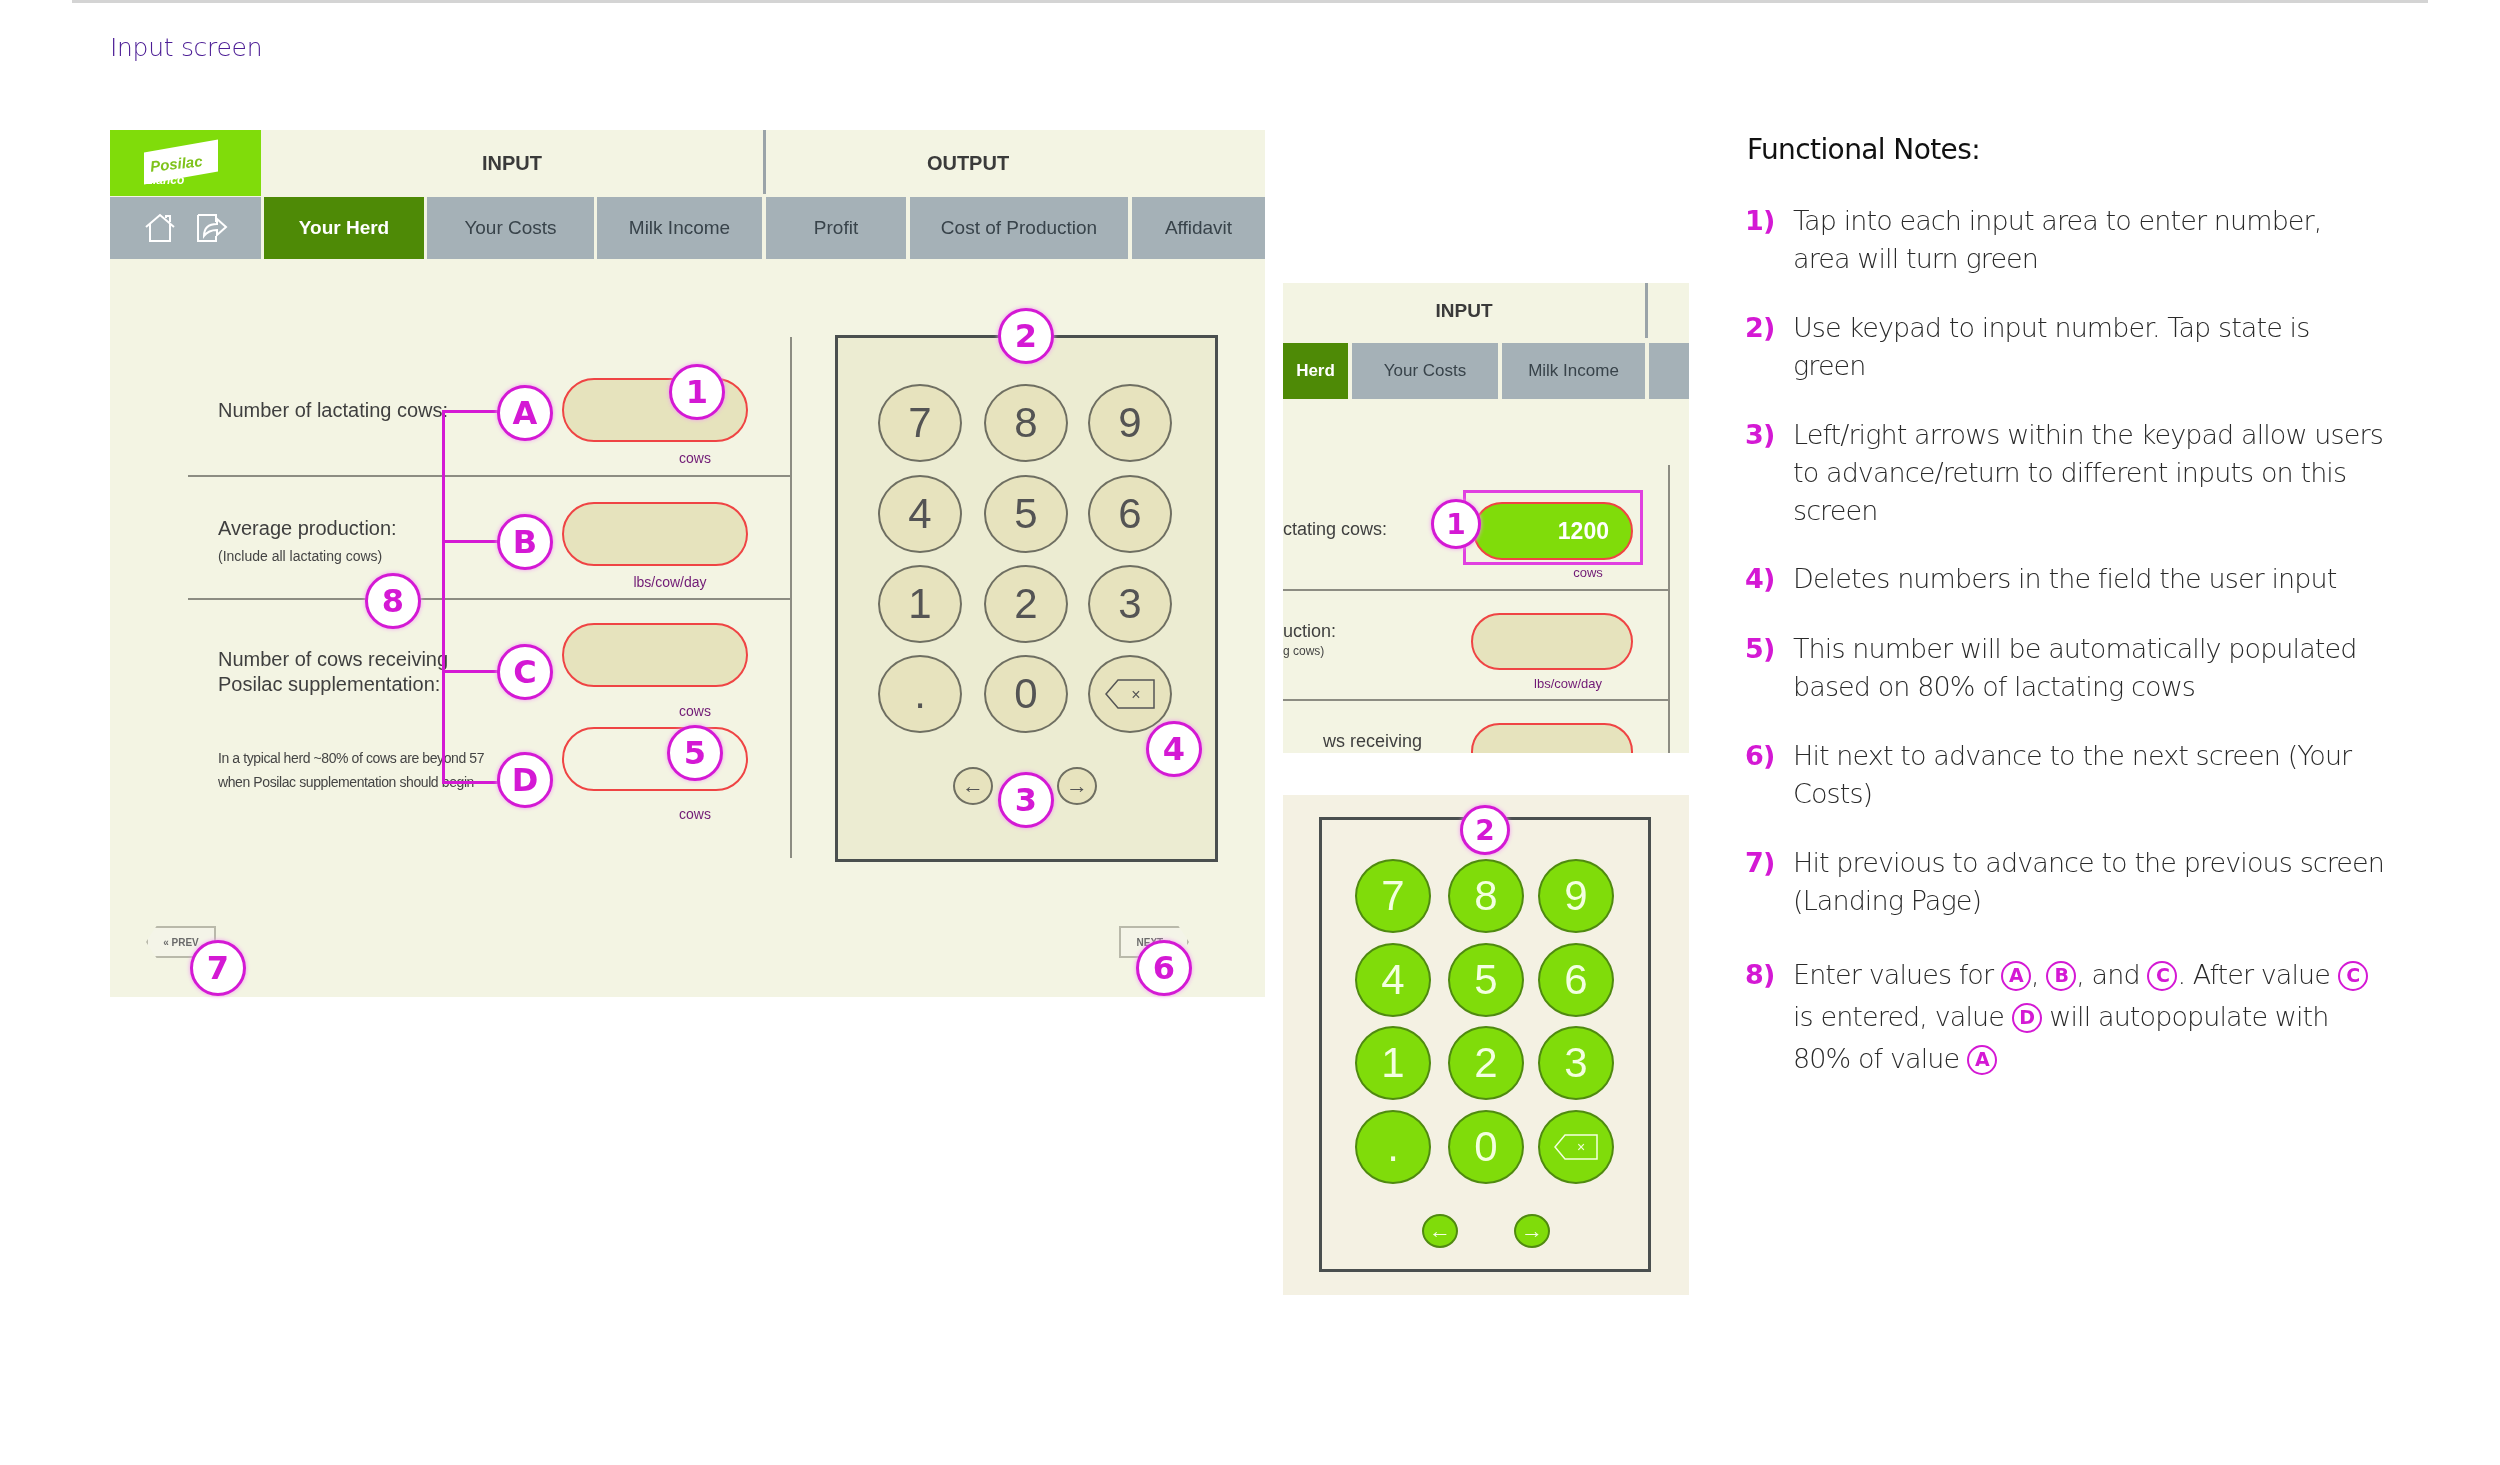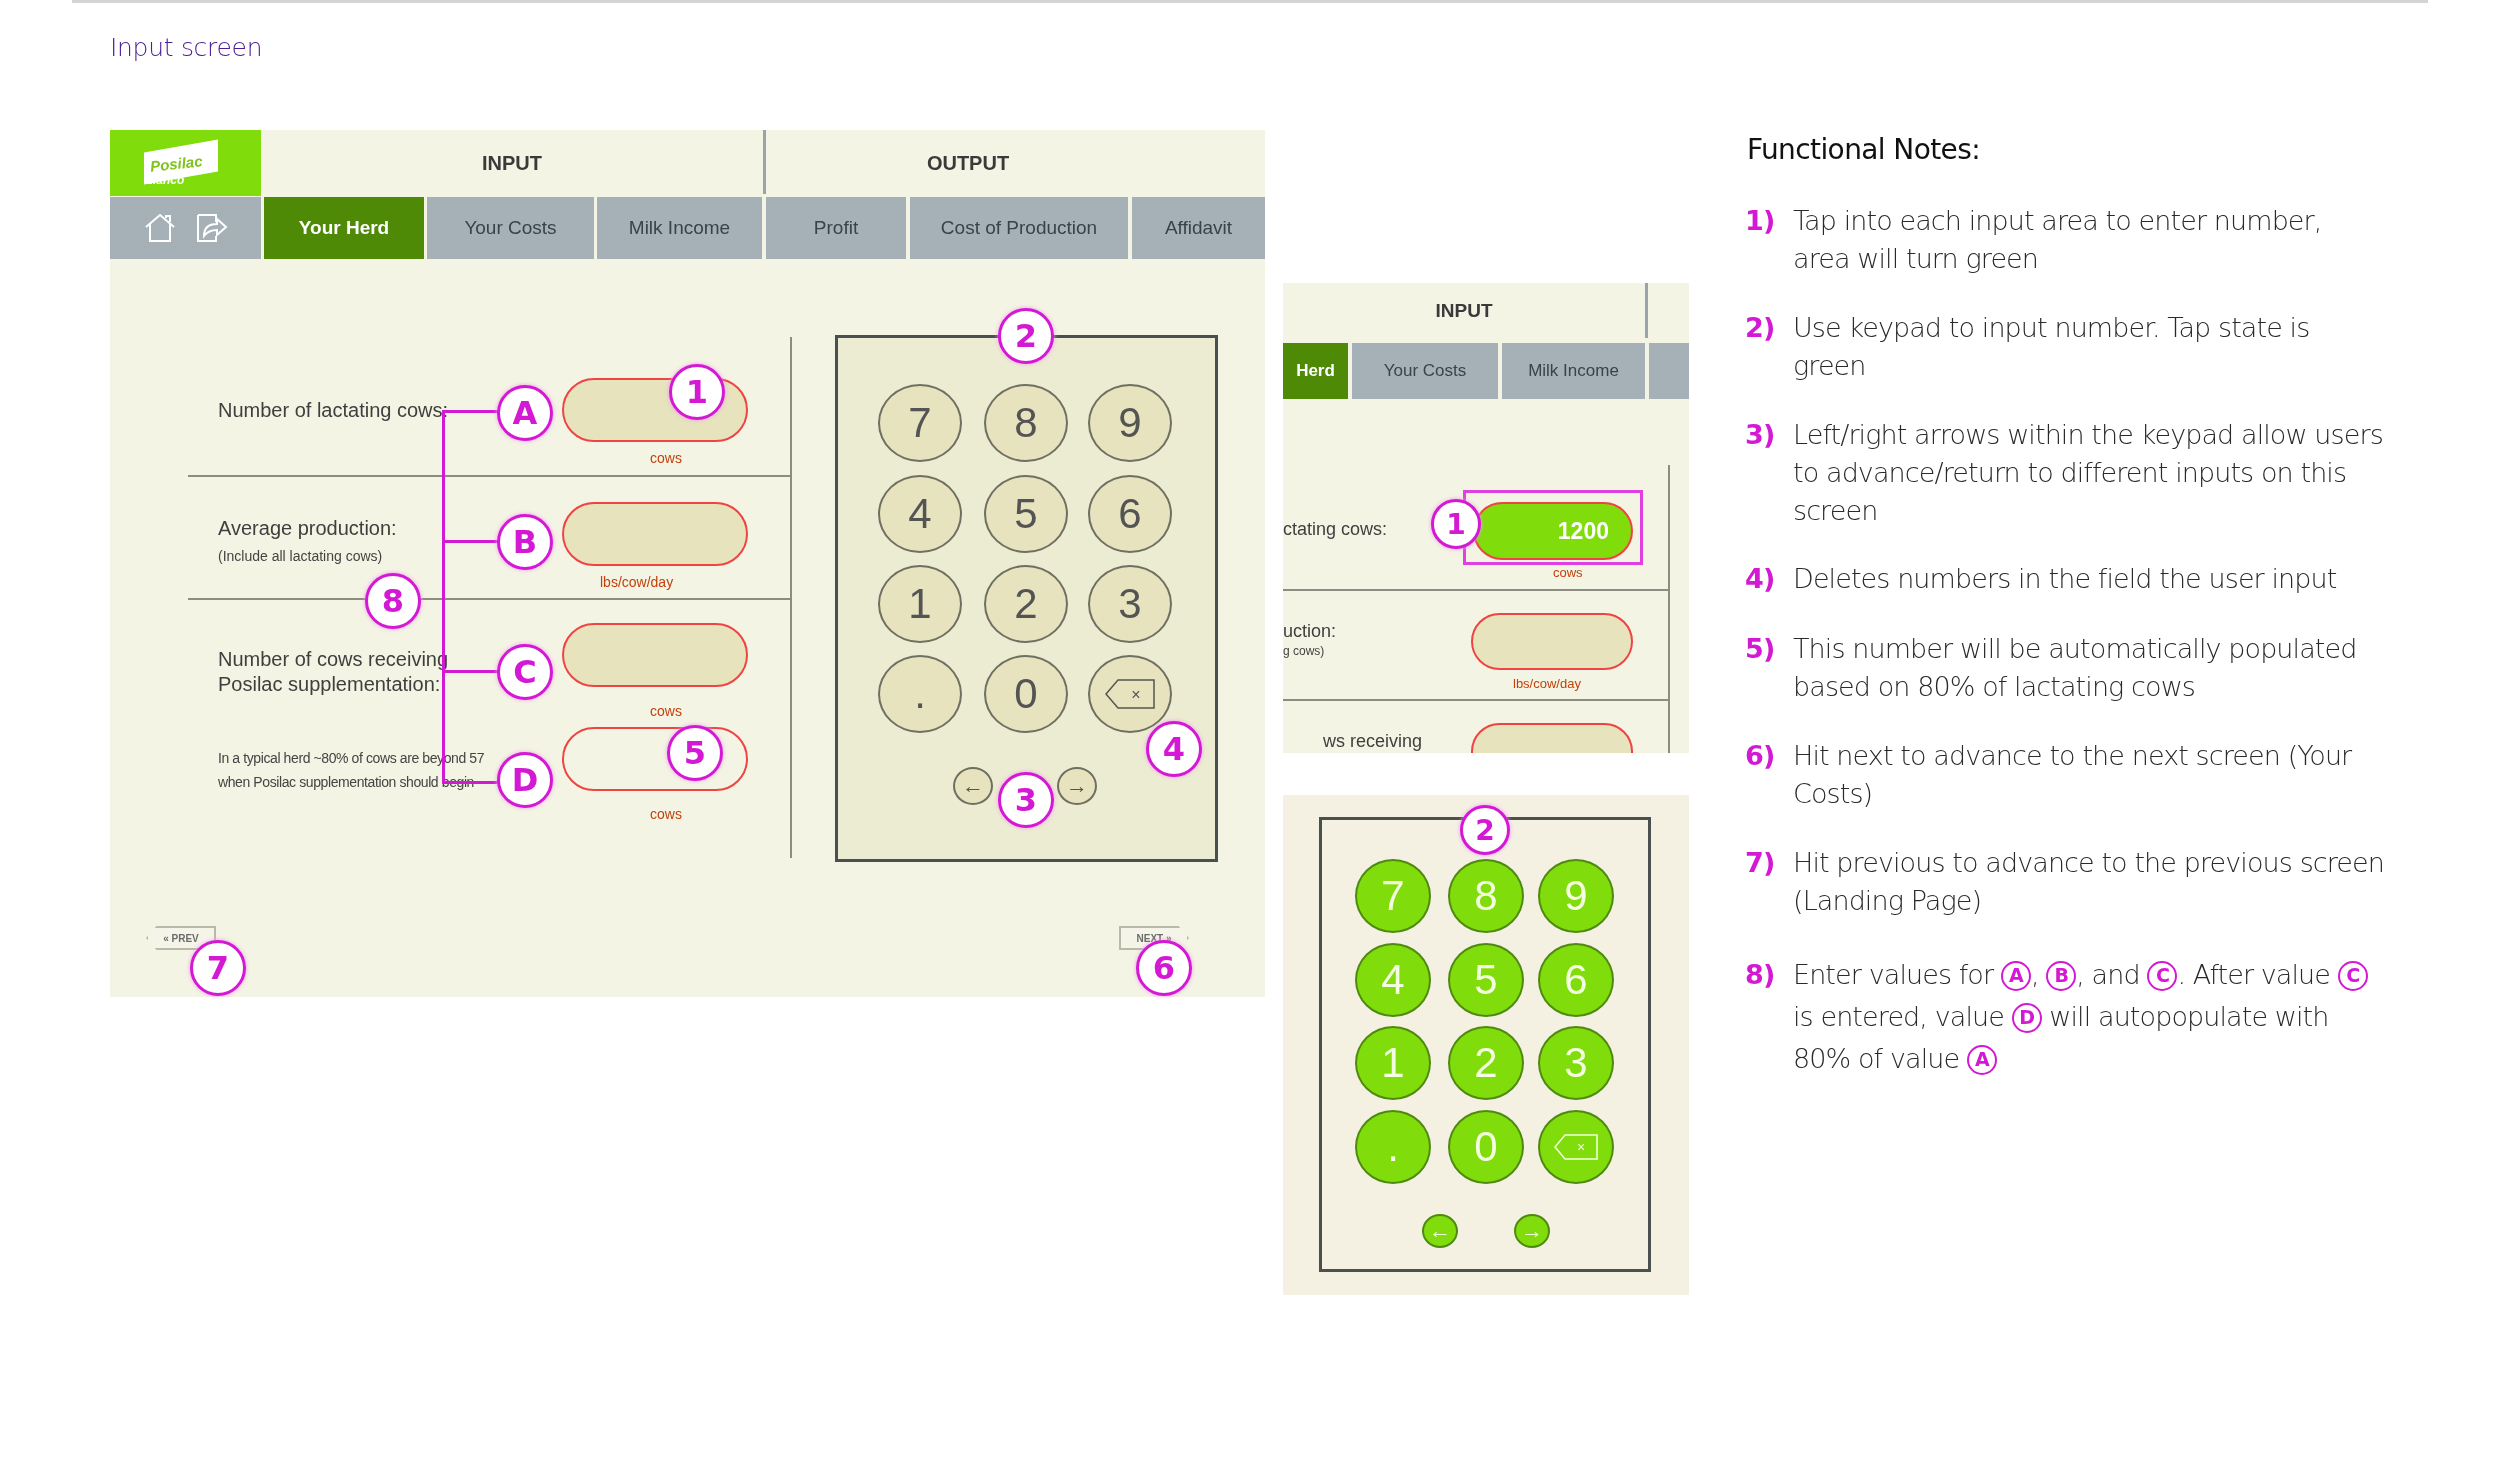--- a/index.html
+++ b/index.html
@@ -27,28 +27,28 @@
   .tab-icons { left: 0; width: 151px; justify-content: space-around; padding: 0 24px; }
 
   .field-row-label { position: absolute; font-size: 20px; color: #3f3f3f; line-height: 25px; }
   .field-sub { position: absolute; font-size: 14px; color: #444; }
   .hint-text { position: absolute; font-size: 14px; color: #444; line-height: 24px; letter-spacing: -0.4px; }
   .hline { position: absolute; height: 2px; background: #8c8c82; }
   .vline { position: absolute; width: 2px; background: #8c8c82; }
   .pill { position: absolute; border: 2px solid #ef4444; border-radius: 32px; background: #e6e3bd; }
   .pill.empty { background: #f3f4e3; }
   .pill.green { background: #80dc0a; color: #fff; font-weight: bold; font-size: 23px; text-align: right; padding-right: 22px; display: flex; align-items: center; justify-content: flex-end; }
-  .unit { position: absolute; font-size: 14px; color: #c2410c; text-align: left; }
+  .unit { position: absolute; font-size: 14px; color: #701a75; text-align: center; }
 
   .keypad { position: absolute; border: 3px solid #4a4f4f; background: #ececd2; }
   .key { position: absolute; border-radius: 50%; border: 2px solid #6f6f62; background: #e7e3be; display: flex; align-items: center; justify-content: center; font-size: 42px; color: #545454; }
   .key.sm { font-size: 22px; }
   .key.g { background: #80dc0a; color: #f3ffe0; border-color: #4f8a10; }
 
-  .navbtn { position: absolute; height: 24px; border: 2px solid #b9b9aa; background: #f4f4e8; font-size: 10px; color: #6b6b6b; display: flex; align-items: center; justify-content: center; font-weight: bold; }
+  .navbtn { position: absolute; height: 32px; border: 2px solid #b9b9aa; background: #f4f4e8; font-size: 10px; color: #6b6b6b; display: flex; align-items: center; justify-content: center; font-weight: bold; }
 
   
   .callout { position: absolute; width: 56px; height: 56px; border-radius: 50%; border: 3px solid #d419d4; background: #fff; color: #d419d4; font-weight: bold; font-size: 32px; display: flex; align-items: center; justify-content: center; box-shadow: 0 0 4px #f09af0; font-family: "DejaVu Sans", sans-serif; }
   .callout.s { width: 50px; height: 50px; font-size: 28px; }
   .mline { position: absolute; background: #d419d4; }
 
   
   .crop { position: absolute; overflow: hidden; background: #f3f4e3; }
 
   

